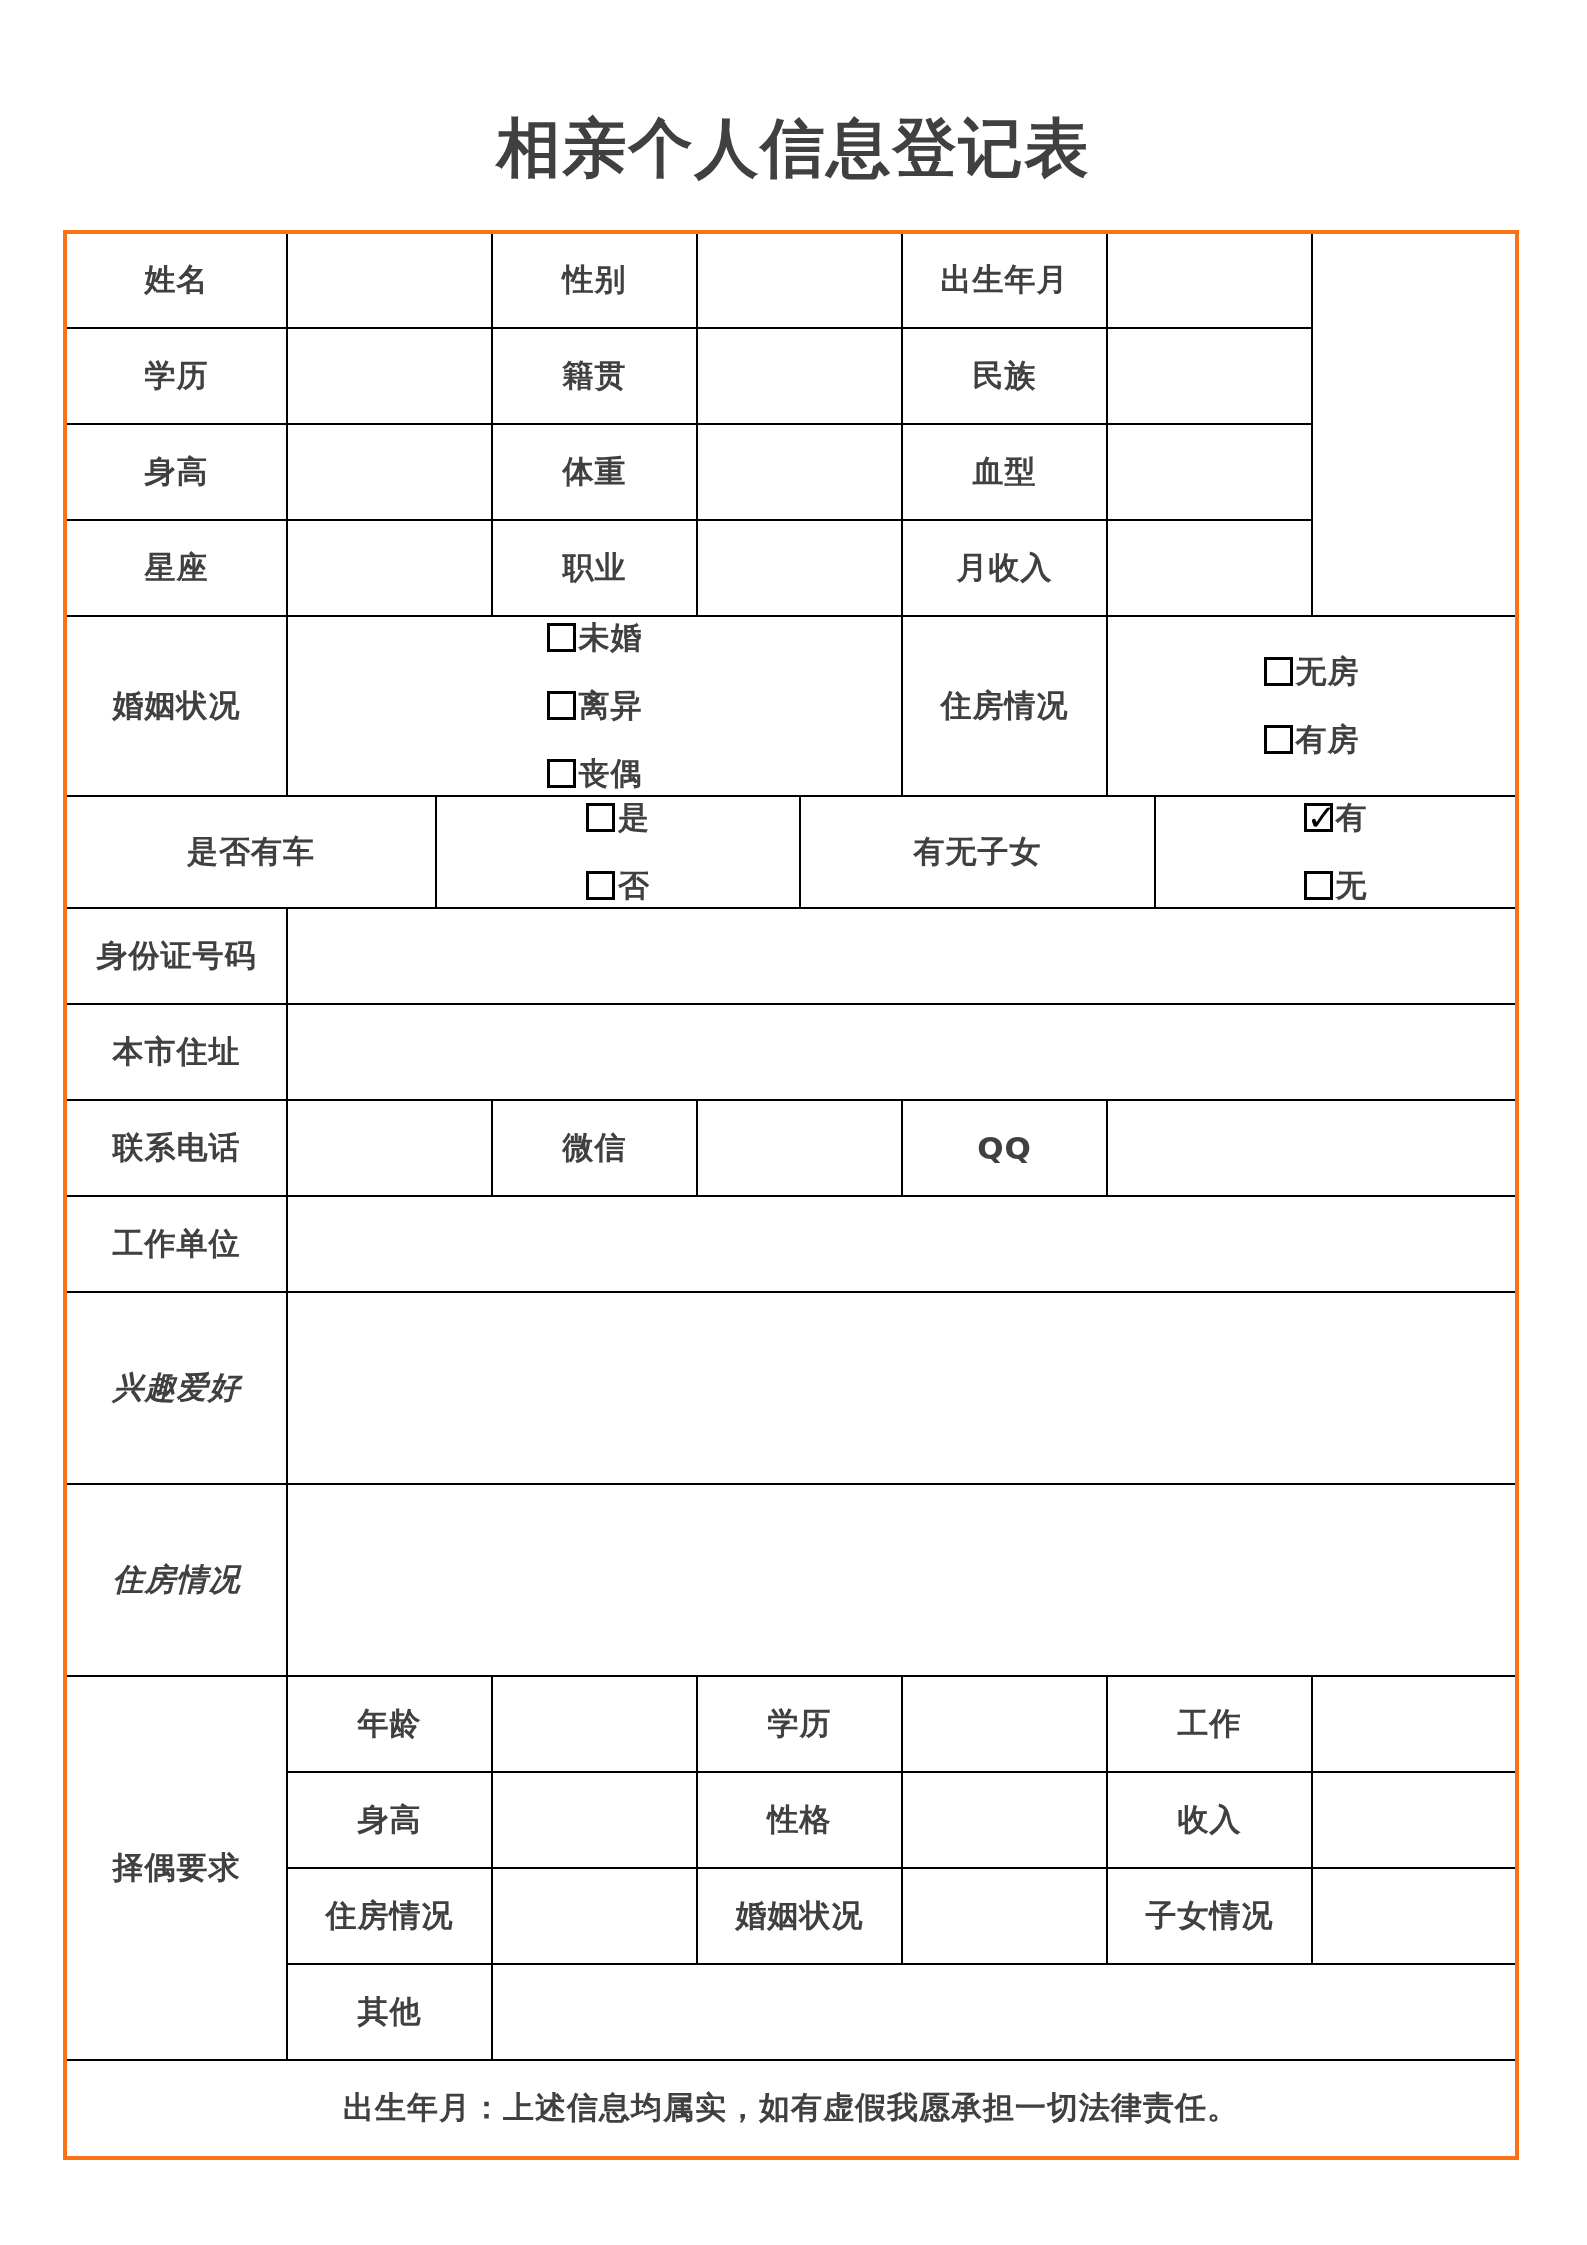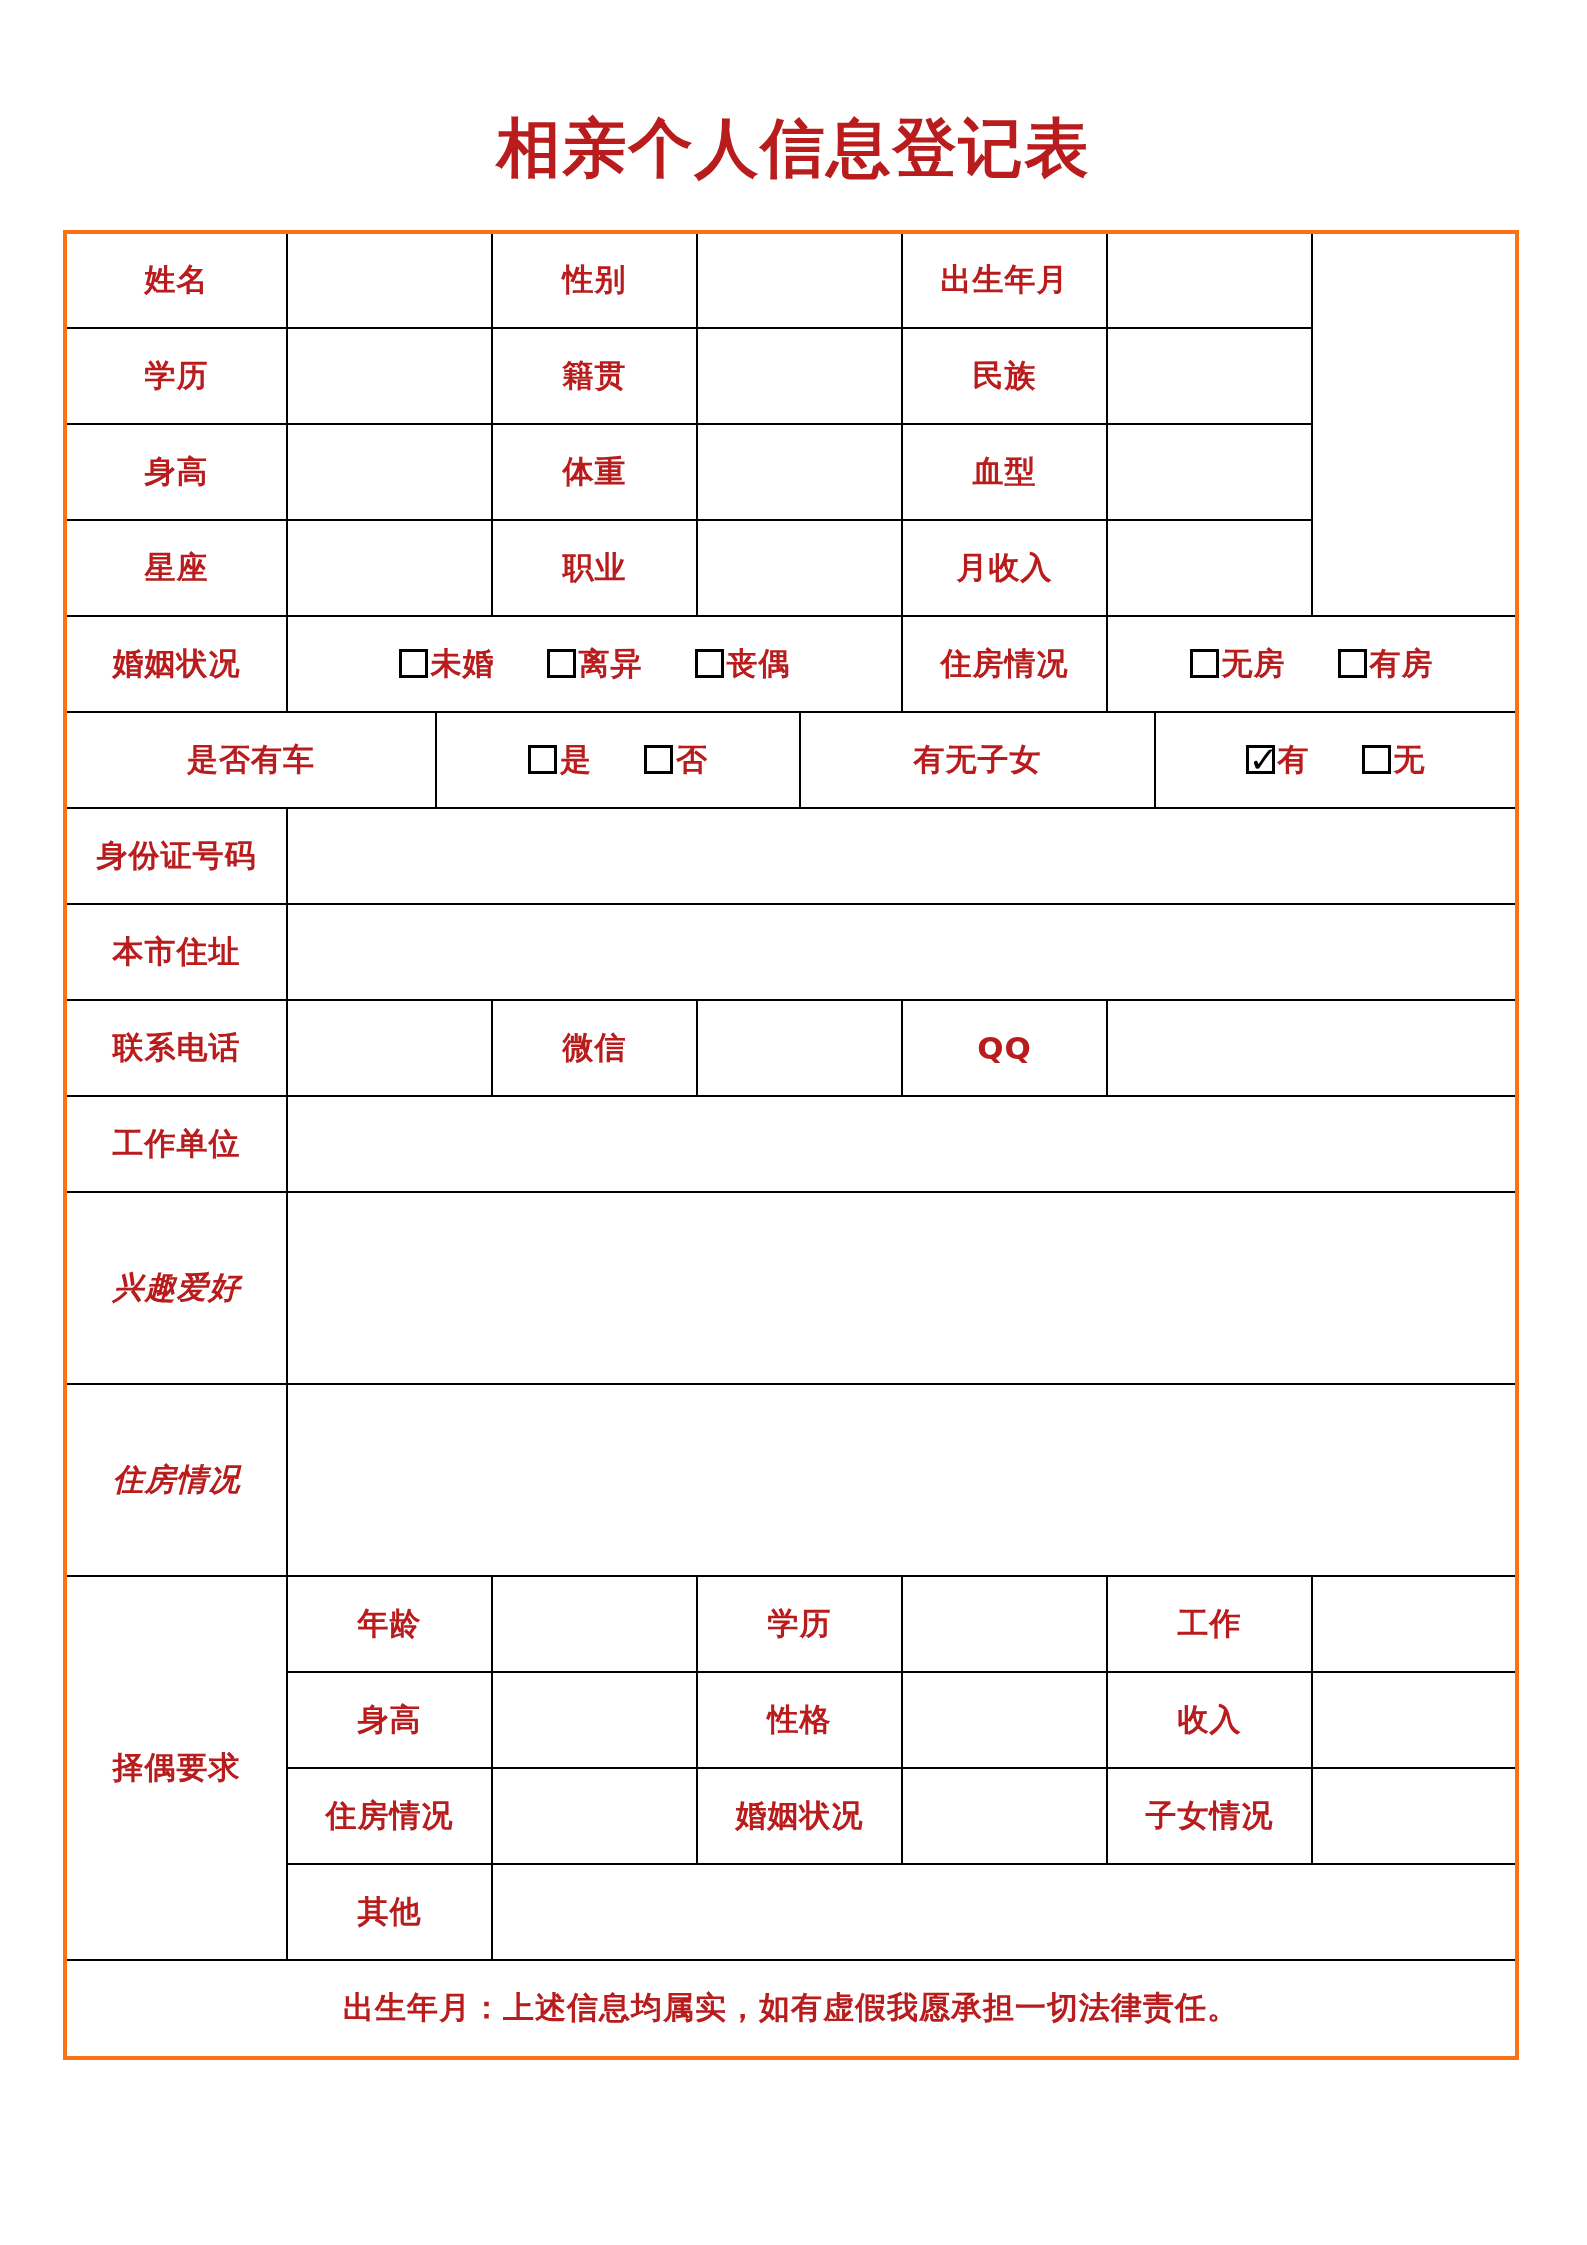--- a/index.html
+++ b/index.html
@@ -1,38 +1,38 @@
 <!DOCTYPE html>
 <html><head>
 <meta charset="utf-8">
 <style>
   html,body { margin:0; padding:0; background:#ffffff; }
   .page {
     width:1587px; height:2245px; background:#ffffff; position:relative;
-    font-family:"DejaVu Sans","Liberation Sans",sans-serif; color:#b91c1c;
+    font-family:"DejaVu Sans","Liberation Sans",sans-serif; color:#404040;
     overflow:hidden;
   }
   .title {
     padding-top:112px; text-align:center;
     font-size:64px; font-weight:bold; letter-spacing:2px; line-height:1.15;
   }
   table.form {
     border-collapse:collapse; table-layout:fixed;
     width:1452px; margin:44px 0 0 63px;
     border:4px solid #f97316;
   }
   table.form td {
     border:2px solid #000; padding:0; overflow:hidden;
     text-align:center; vertical-align:middle;
     font-size:31px; font-weight:bold; letter-spacing:1px;
   }
   tr.r   { height:96px; }
   tr.tall{ height:192px;font-style:italic; }
   tr.last{ height:98px; }
-  .opts { display:flex; justify-content:center; align-items:center; gap:52px; }
+  .opts { display:flex; justify-content:center; align-items:center; gap:26px;flex-direction:column; }
   .opt { white-space:nowrap; display:inline-flex; align-items:center; }
   .cb {
     display:inline-block; box-sizing:border-box;
     width:29px; height:29px; border:3px solid #000;
     margin-right:3px; position:relative; flex:0 0 auto;
   }
   .cb.checked::after {
     content:"\2713";
     position:absolute; left:0px; top:-9px;
     font-size:36px; font-weight:bold; color:#000;

